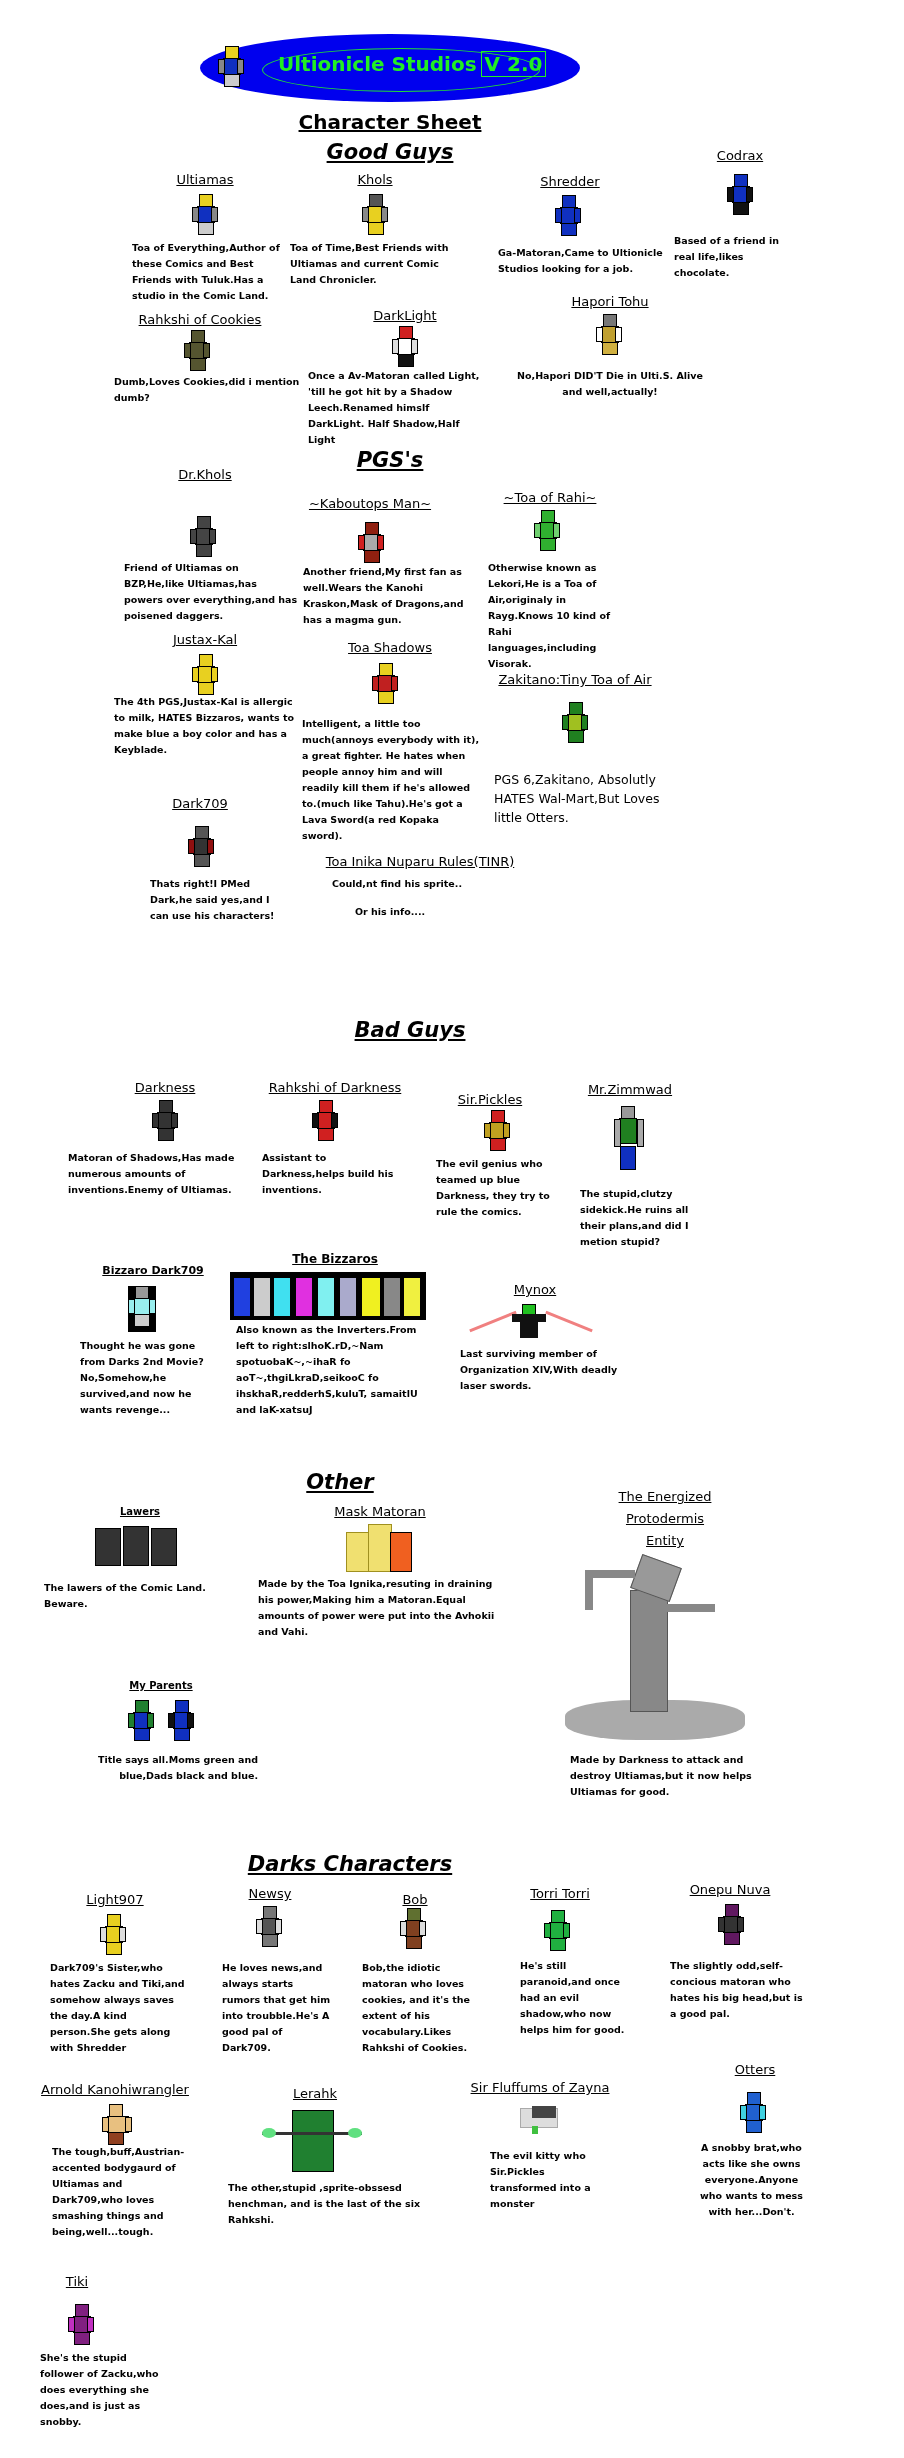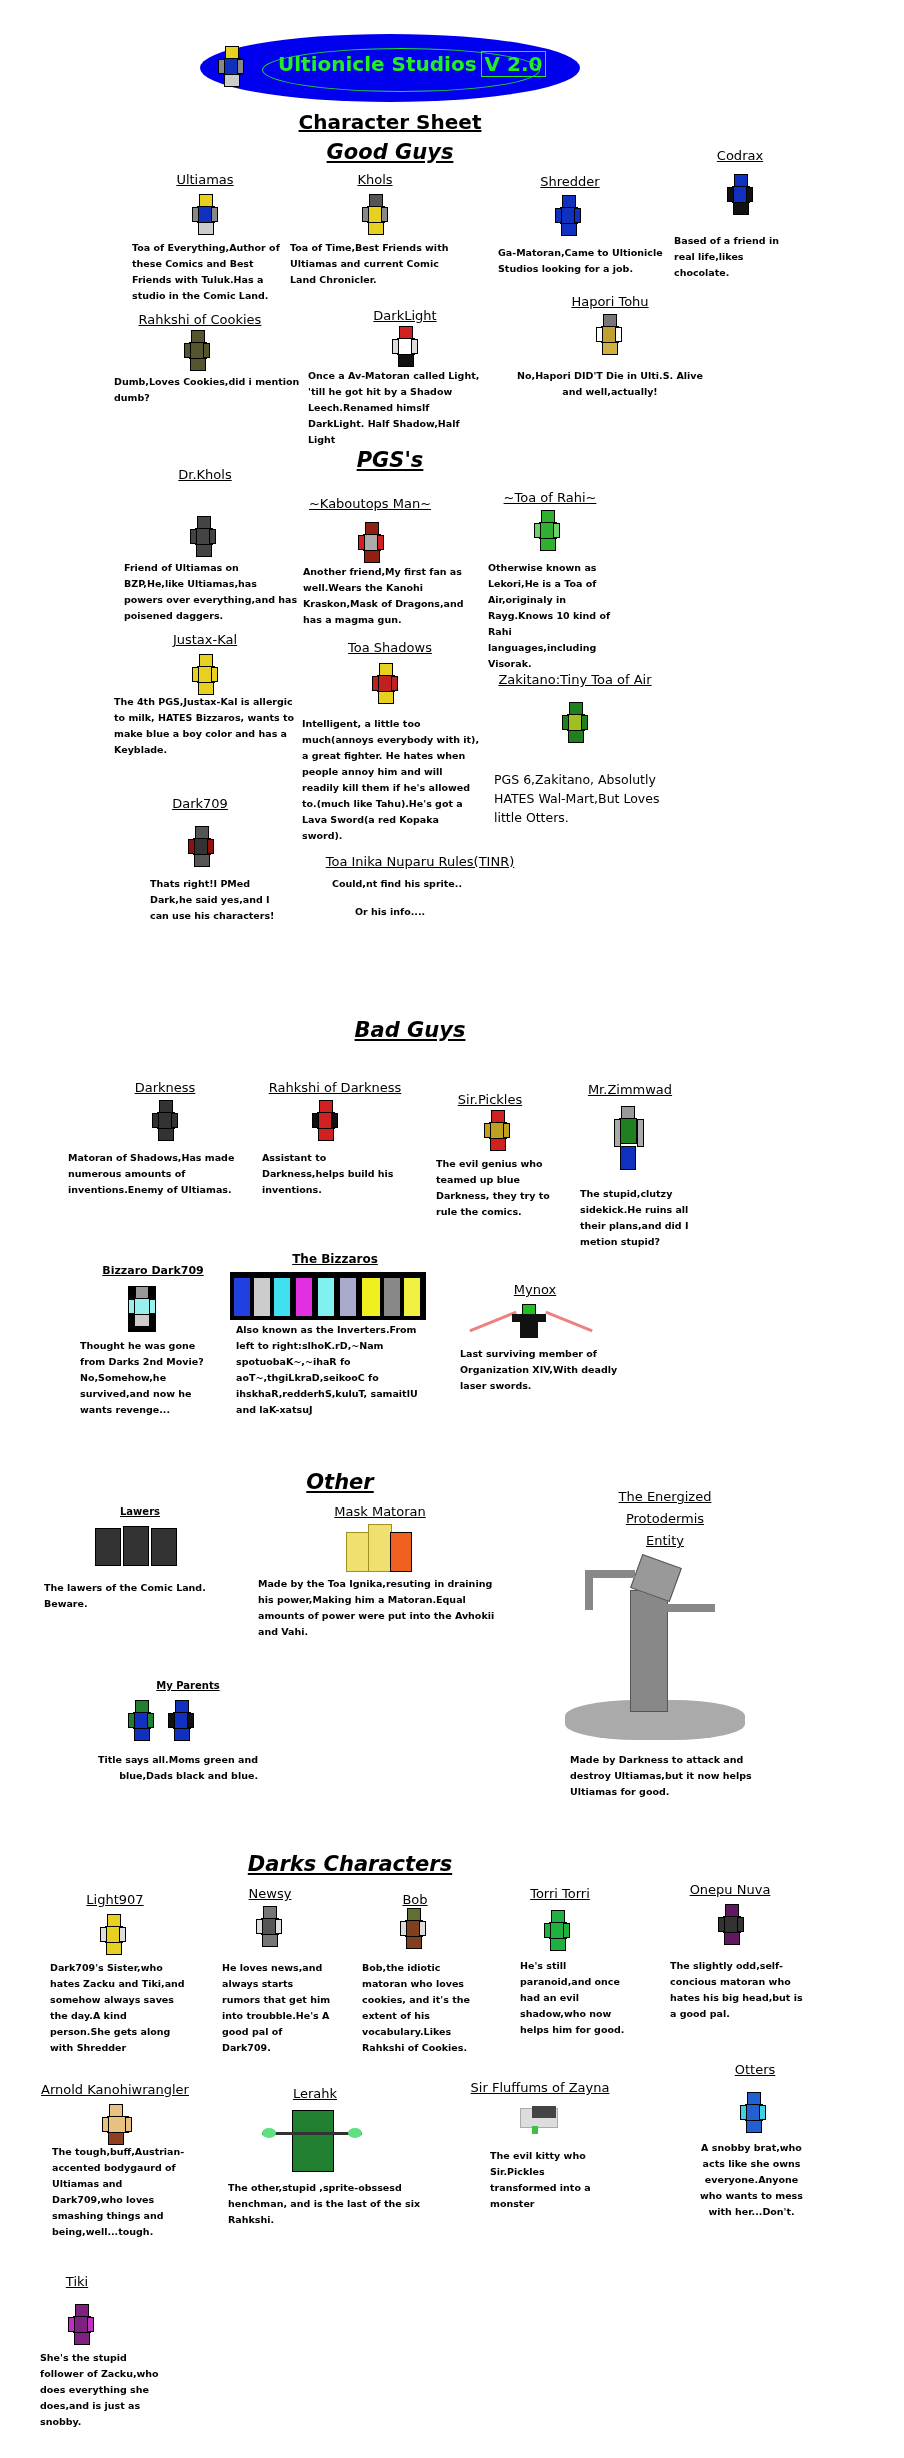--- a/index.html
+++ b/index.html
@@ -288,21 +288,21 @@
 <div class="abs" style="left:565px;top:1560px;width:180px;height:180px;">
   <div class="abs" style="left:0;top:140px;width:180px;height:40px;background:#aaa;border-radius:40%;"></div>
   <div class="abs" style="left:65px;top:30px;width:36px;height:120px;background:#888;border:1px solid #555;"></div>
   <div class="abs" style="left:70px;top:0;width:40px;height:34px;background:#999;border:1px solid #555;transform:rotate(20deg);"></div>
   <div class="abs" style="left:20px;top:10px;width:50px;height:8px;background:#888;"></div>
   <div class="abs" style="left:20px;top:10px;width:8px;height:40px;background:#888;"></div>
   <div class="abs" style="left:100px;top:44px;width:50px;height:8px;background:#888;"></div>
 </div>
 <div class="abs desc" style="left:570px;top:1752px;width:190px;">Made by Darkness to attack and destroy Ultiamas,but it now helps Ultiamas for good.</div>
 
-<div class="abs name" style="left:126px;top:1680px;width:70px;font-size:10px;font-weight:bold;margin-left:27px;">My Parents</div>
+<div class="abs name" style="left:126px;top:1680px;width:70px;font-size:10px;font-weight:bold;">My Parents</div>
 <div class="abs sprite" style="left:128px;top:1700px;">
     <div class="head" style="background:#208030;"></div>
     <div class="body" style="background:#1030c0;"></div>
     <div class="armL" style="background:#208030;"></div>
     <div class="armR" style="background:#208030;"></div>
     <div class="legs" style="background:#1030c0;"></div>
   </div>
 <div class="abs sprite" style="left:168px;top:1700px;">
     <div class="head" style="background:#1030c0;"></div>
     <div class="body" style="background:#1030c0;"></div>

